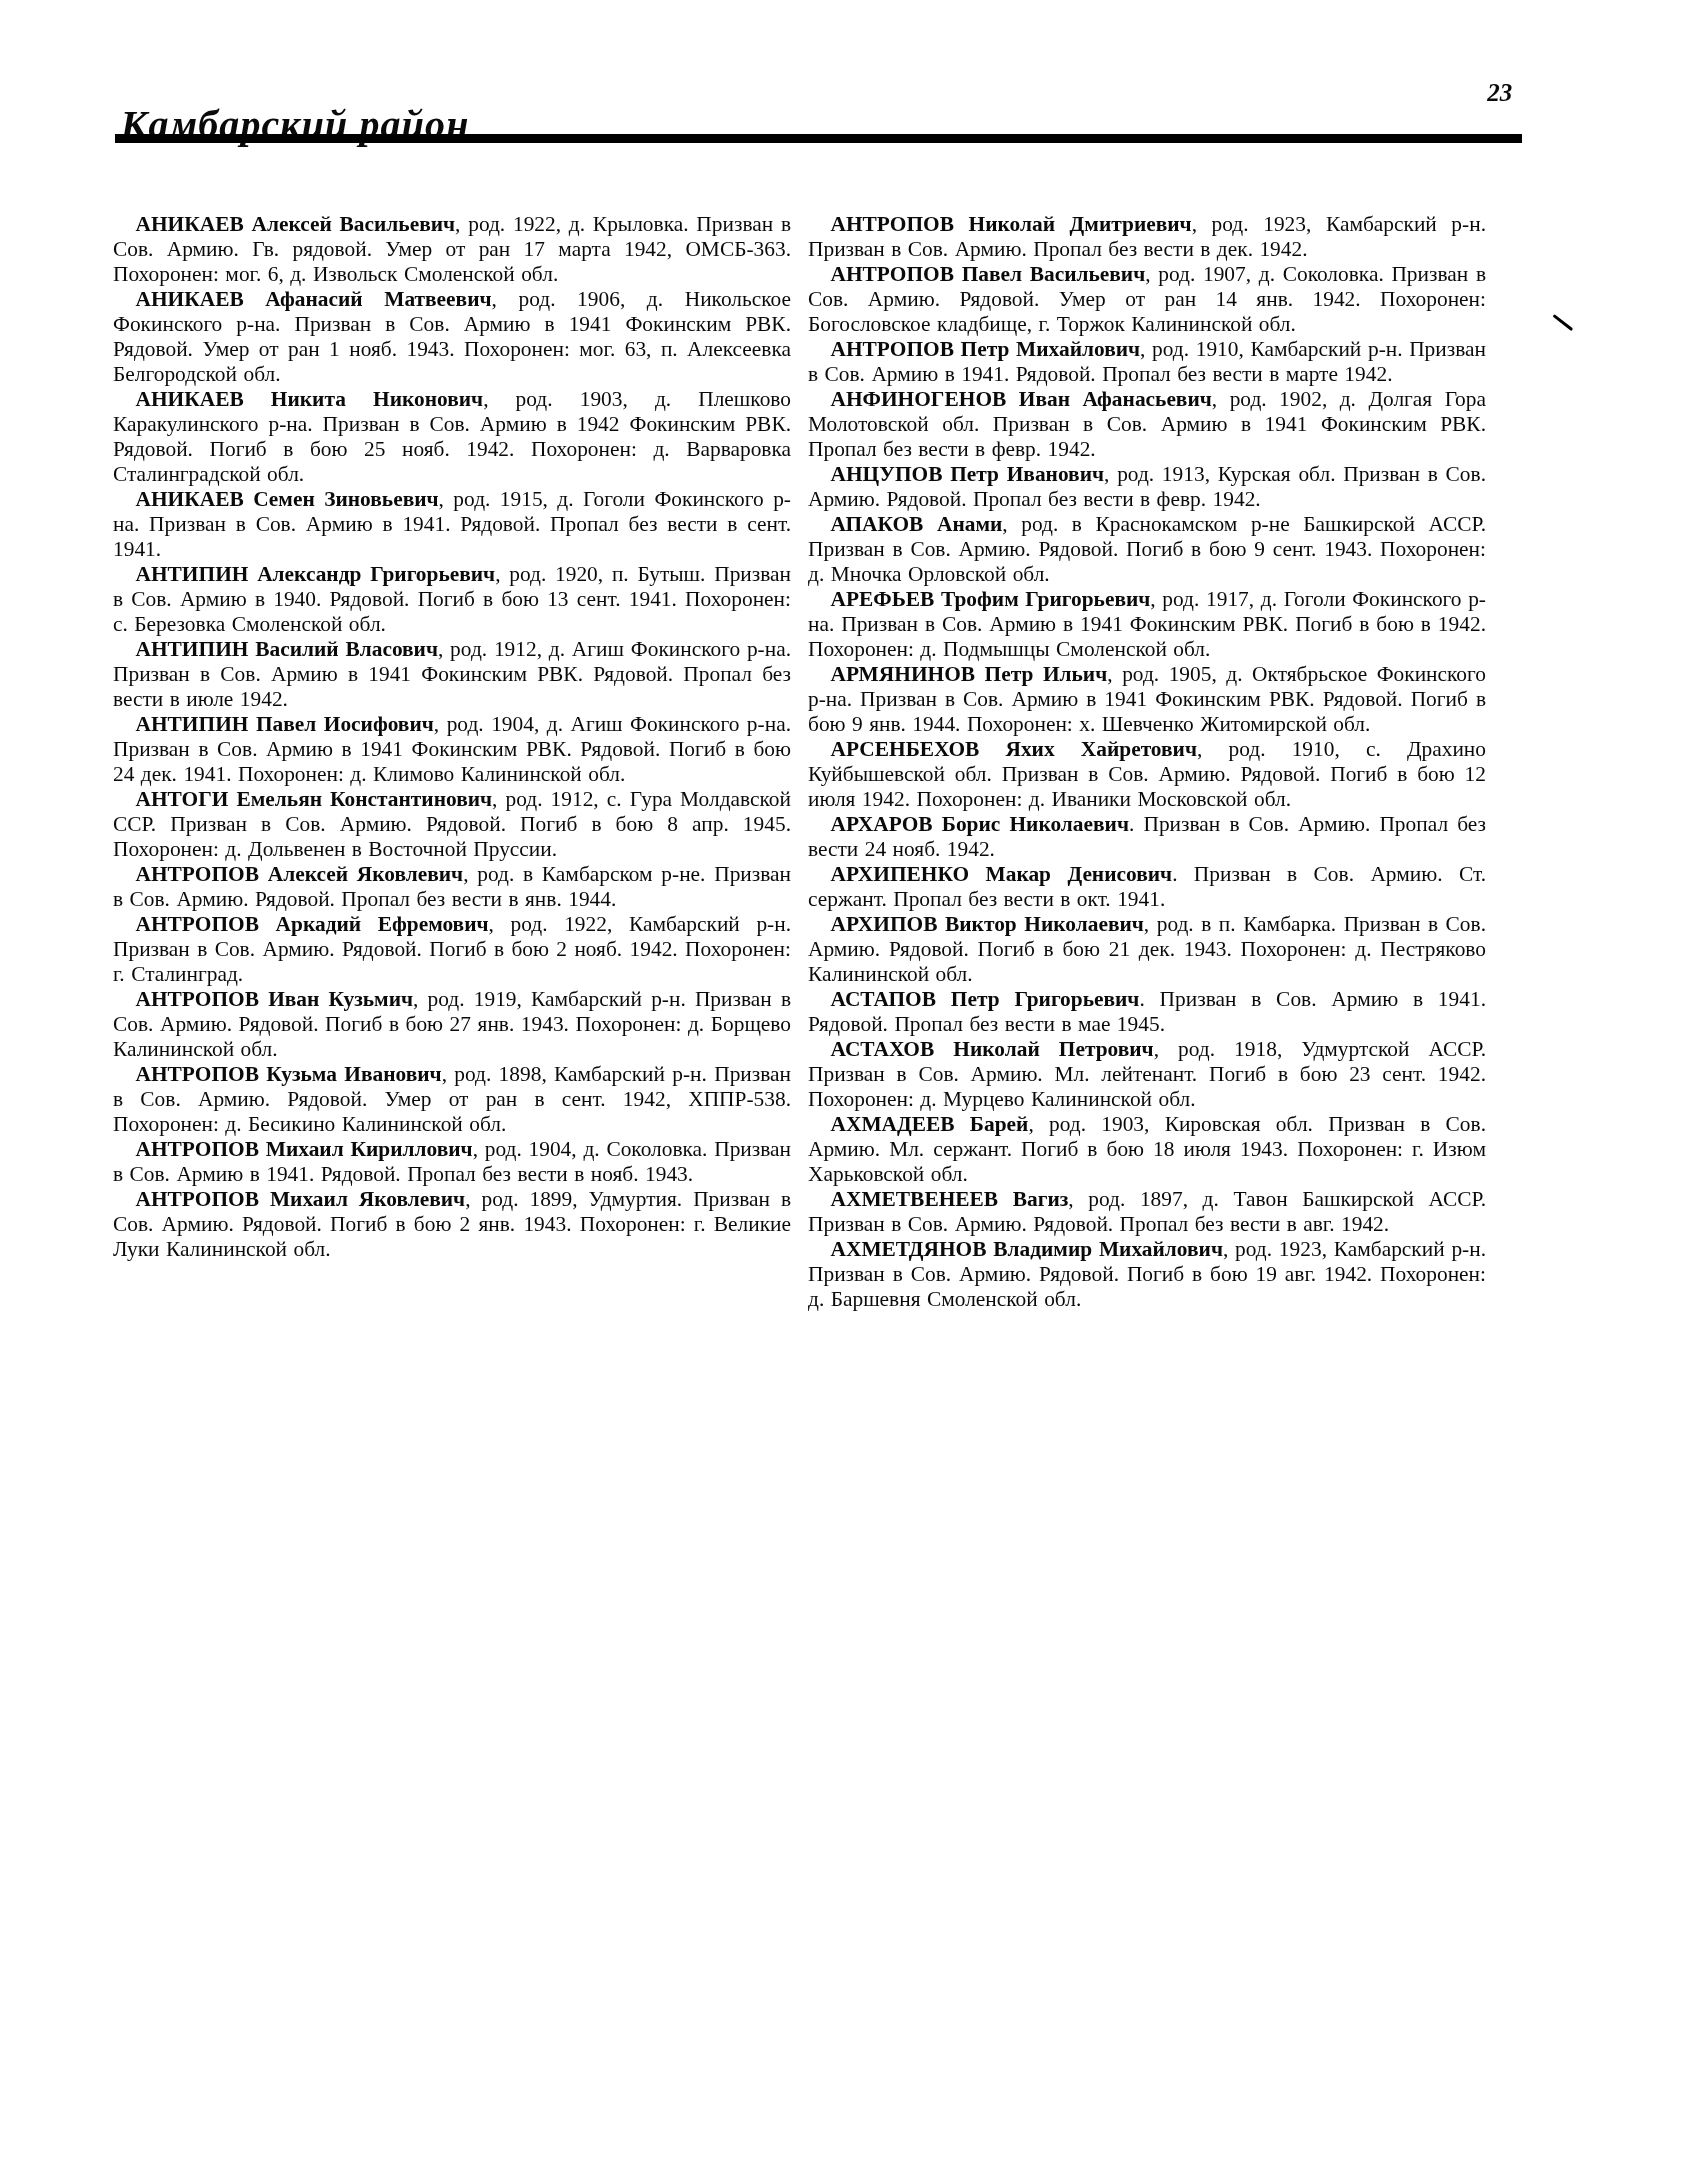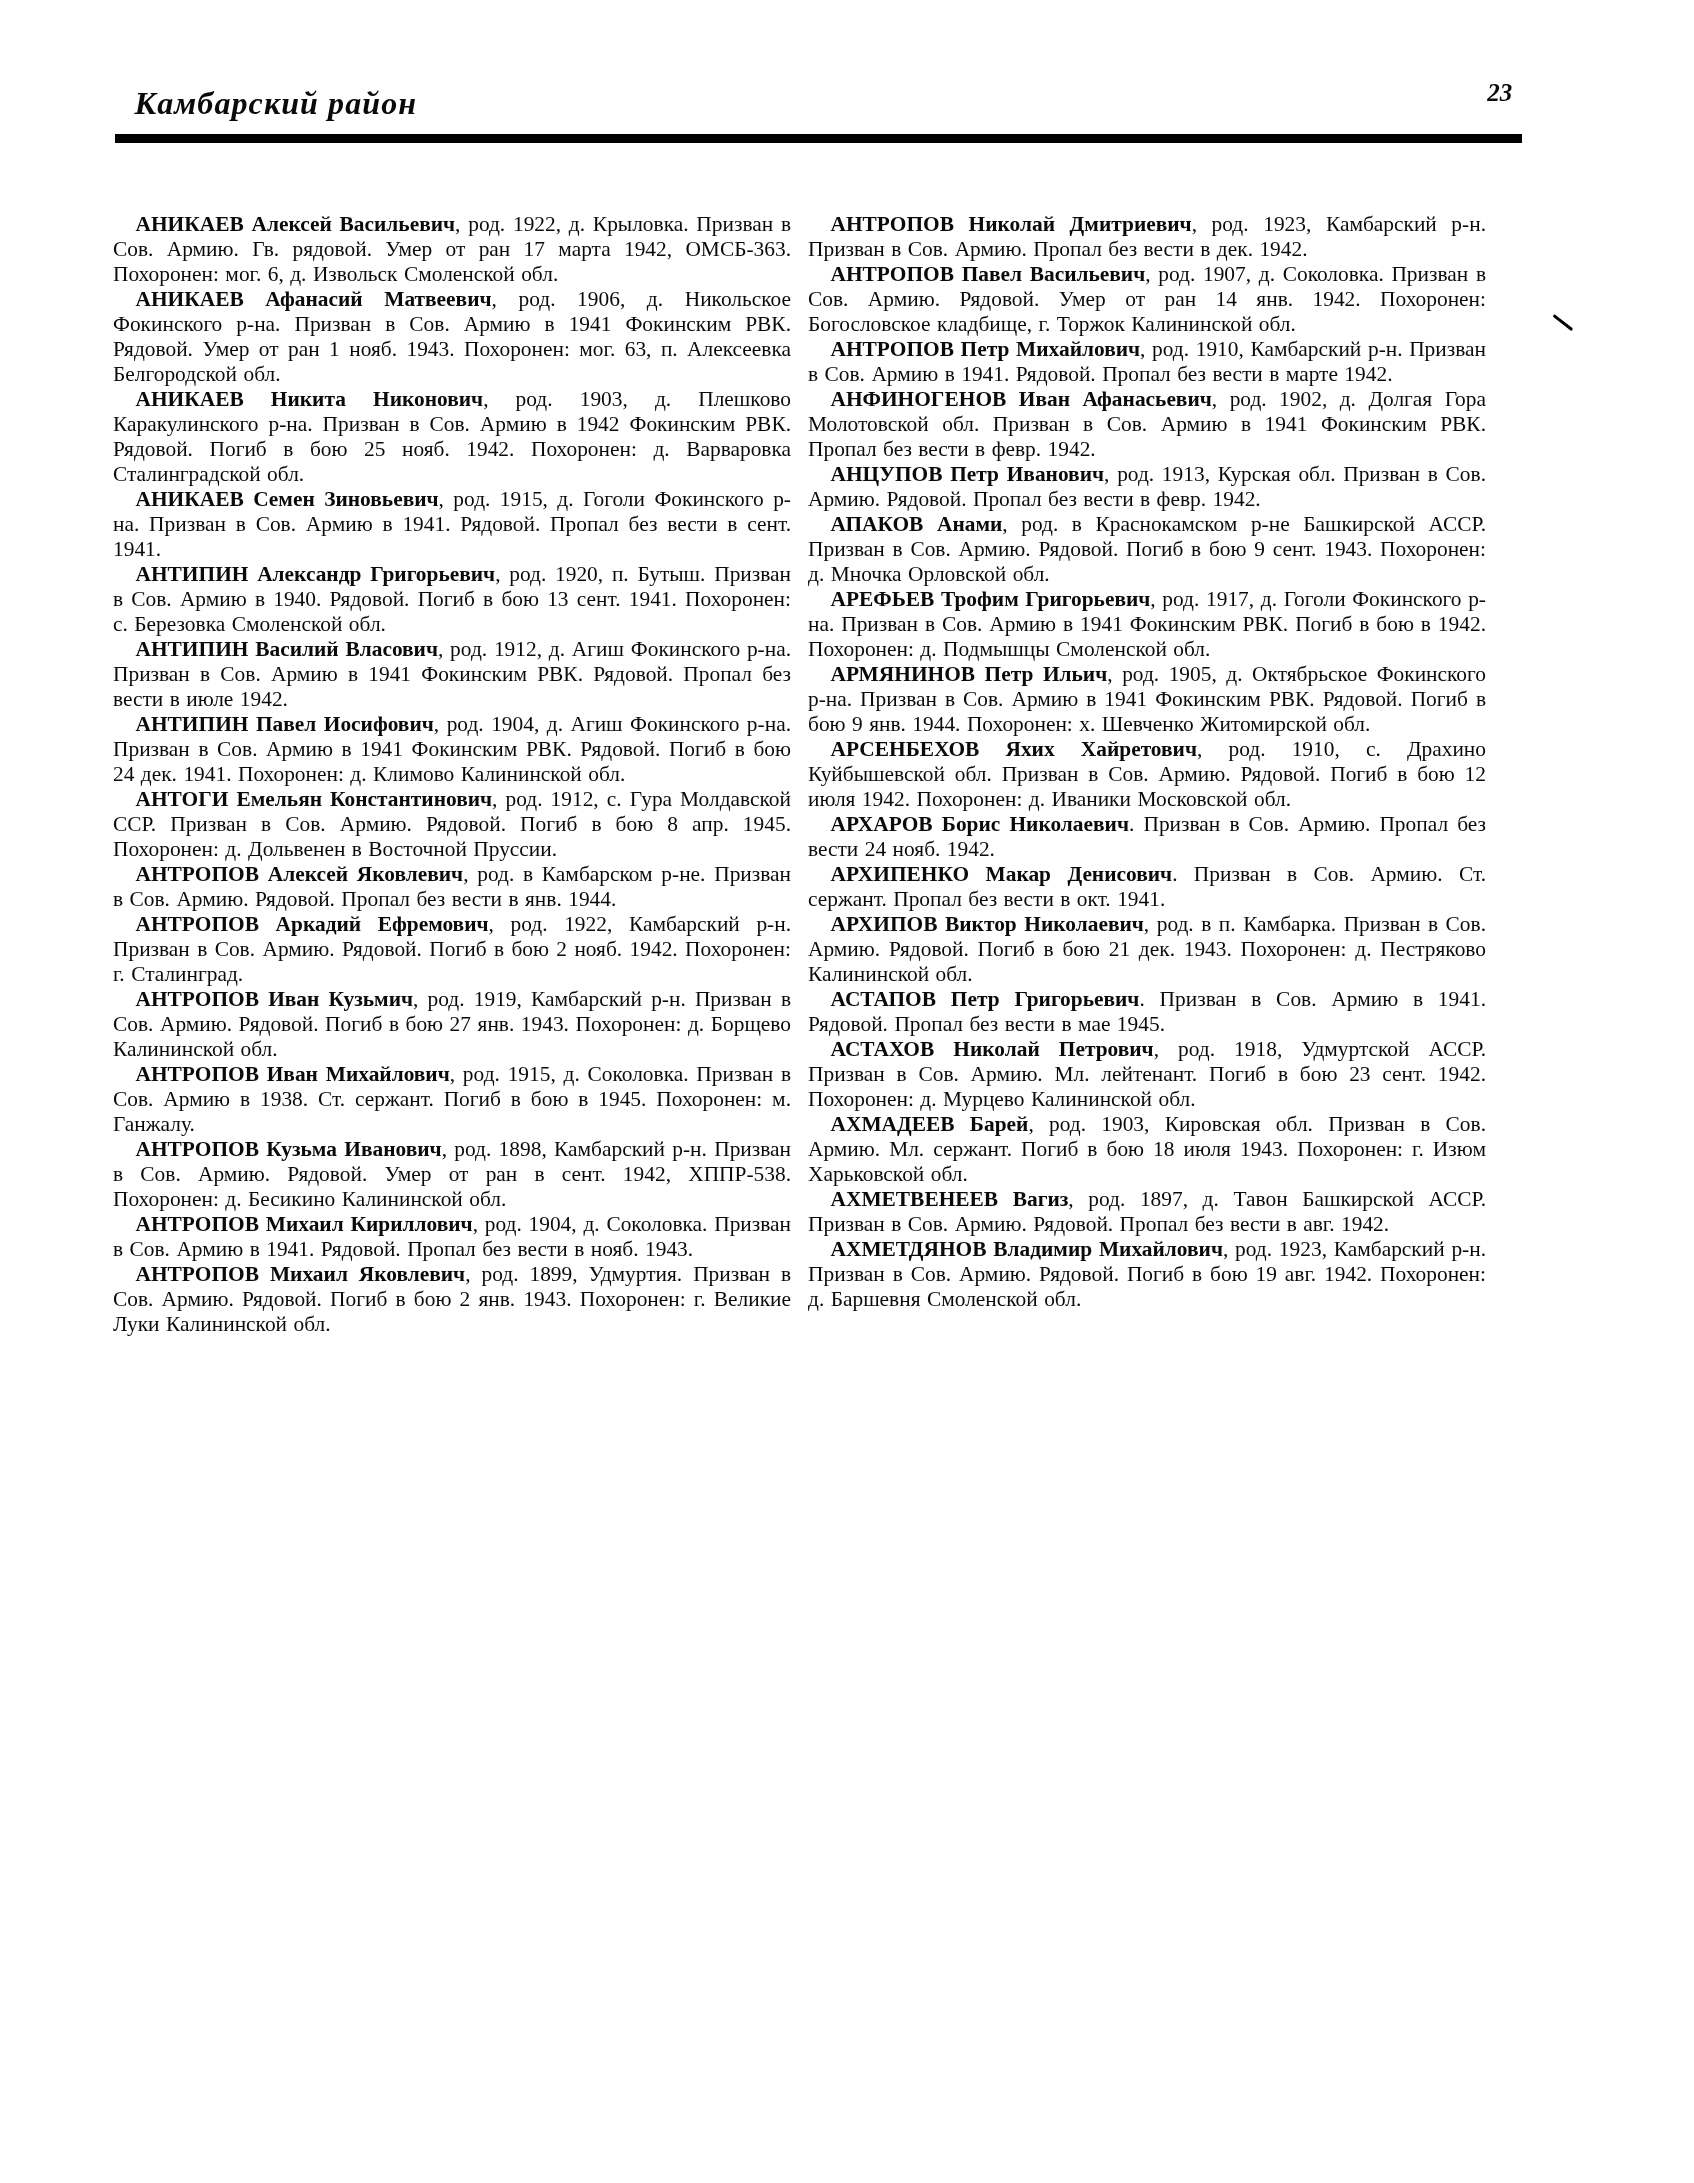--- a/index.html
+++ b/index.html
@@ -24,27 +24,26 @@
   .page-header {
     position: absolute;
     left: 115px;
     top: 85px;
     width: 1407px;
     height: 48px;
   }
   .running-title {
     position: absolute;
     left: 5.4px;
-    top: 0;
+    top: 16px;
     font-style: italic;
     font-weight: 700;
-    font-size: 32px;
+    font-size: 40px;
     letter-spacing: 1.1px;
     white-space: nowrap;
-    margin-left: 14px;
   }
   .page-number {
     position: absolute;
     right: 9.7px;
     top: -6.4px;
     font-style: italic;
     font-weight: 700;
     font-size: 25px;
   }
   .header-rule {
@@ -122,21 +121,20 @@
   <p class="entry"><span class="entry-name">АНТИПИН Павел Иосифович</span><span class="entry-details">, род. 1904, д. Агиш Фокинского р-на. Призван в Сов. Армию в 1941 Фокинским РВК. Рядовой. Погиб в бою 24 дек. 1941. Похоронен: д. Климово Калининской обл.</span></p>
 
   <p class="entry"><span class="entry-name">АНТОГИ Емельян Константинович</span><span class="entry-details">, род. 1912, с. Гура Молдавской ССР. Призван в Сов. Армию. Рядовой. Погиб в бою 8 апр. 1945. Похоронен: д. Дольвенен в Восточной Пруссии.</span></p>
 
   <p class="entry"><span class="entry-name">АНТРОПОВ Алексей Яковлевич</span><span class="entry-details">, род. в Камбарском р-не. Призван в Сов. Армию. Рядовой. Пропал без вести в янв. 1944.</span></p>
 
   <p class="entry"><span class="entry-name">АНТРОПОВ Аркадий Ефремович</span><span class="entry-details">, род. 1922, Камбарский р-н. Призван в Сов. Армию. Рядовой. Погиб в бою 2 нояб. 1942. Похоронен: г. Сталинград.</span></p>
 
   <p class="entry"><span class="entry-name">АНТРОПОВ Иван Кузьмич</span><span class="entry-details">, род. 1919, Камбарский р-н. Призван в Сов. Армию. Рядовой. Погиб в бою 27 янв. 1943. Похоронен: д. Борщево Калининской обл.</span></p>
 
-  <p class="entry"><span class="entry-name">АНТРОПОВ Иван Михайлович</span><span class="entry-details">, род. 1915, д. Соколовка. Призван в Сов. Армию в 1938. Ст. сержант. Погиб в бою в 1945. Похоронен: м. Ганжалу.</span></p>
 
 
   <p class="entry"><span class="entry-name">АНТРОПОВ Кузьма Иванович</span><span class="entry-details">, род. 1898, Камбарский р-н. Призван в Сов. Армию. Рядовой. Умер от ран в сент. 1942, ХППР-538. Похоронен: д. Бесикино Калининской обл.</span></p>
 
   <p class="entry"><span class="entry-name">АНТРОПОВ Михаил Кириллович</span><span class="entry-details">, род. 1904, д. Соколовка. Призван в Сов. Армию в 1941. Рядовой. Пропал без вести в нояб. 1943.</span></p>
 
 
   <p class="entry"><span class="entry-name">АНТРОПОВ Михаил Яковлевич</span><span class="entry-details">, род. 1899, Удмуртия. Призван в Сов. Армию. Рядовой. Погиб в бою 2 янв. 1943. Похоронен: г. Великие Луки Калининской обл.</span></p>
 </section>
     <section class="column" id="col-right">

